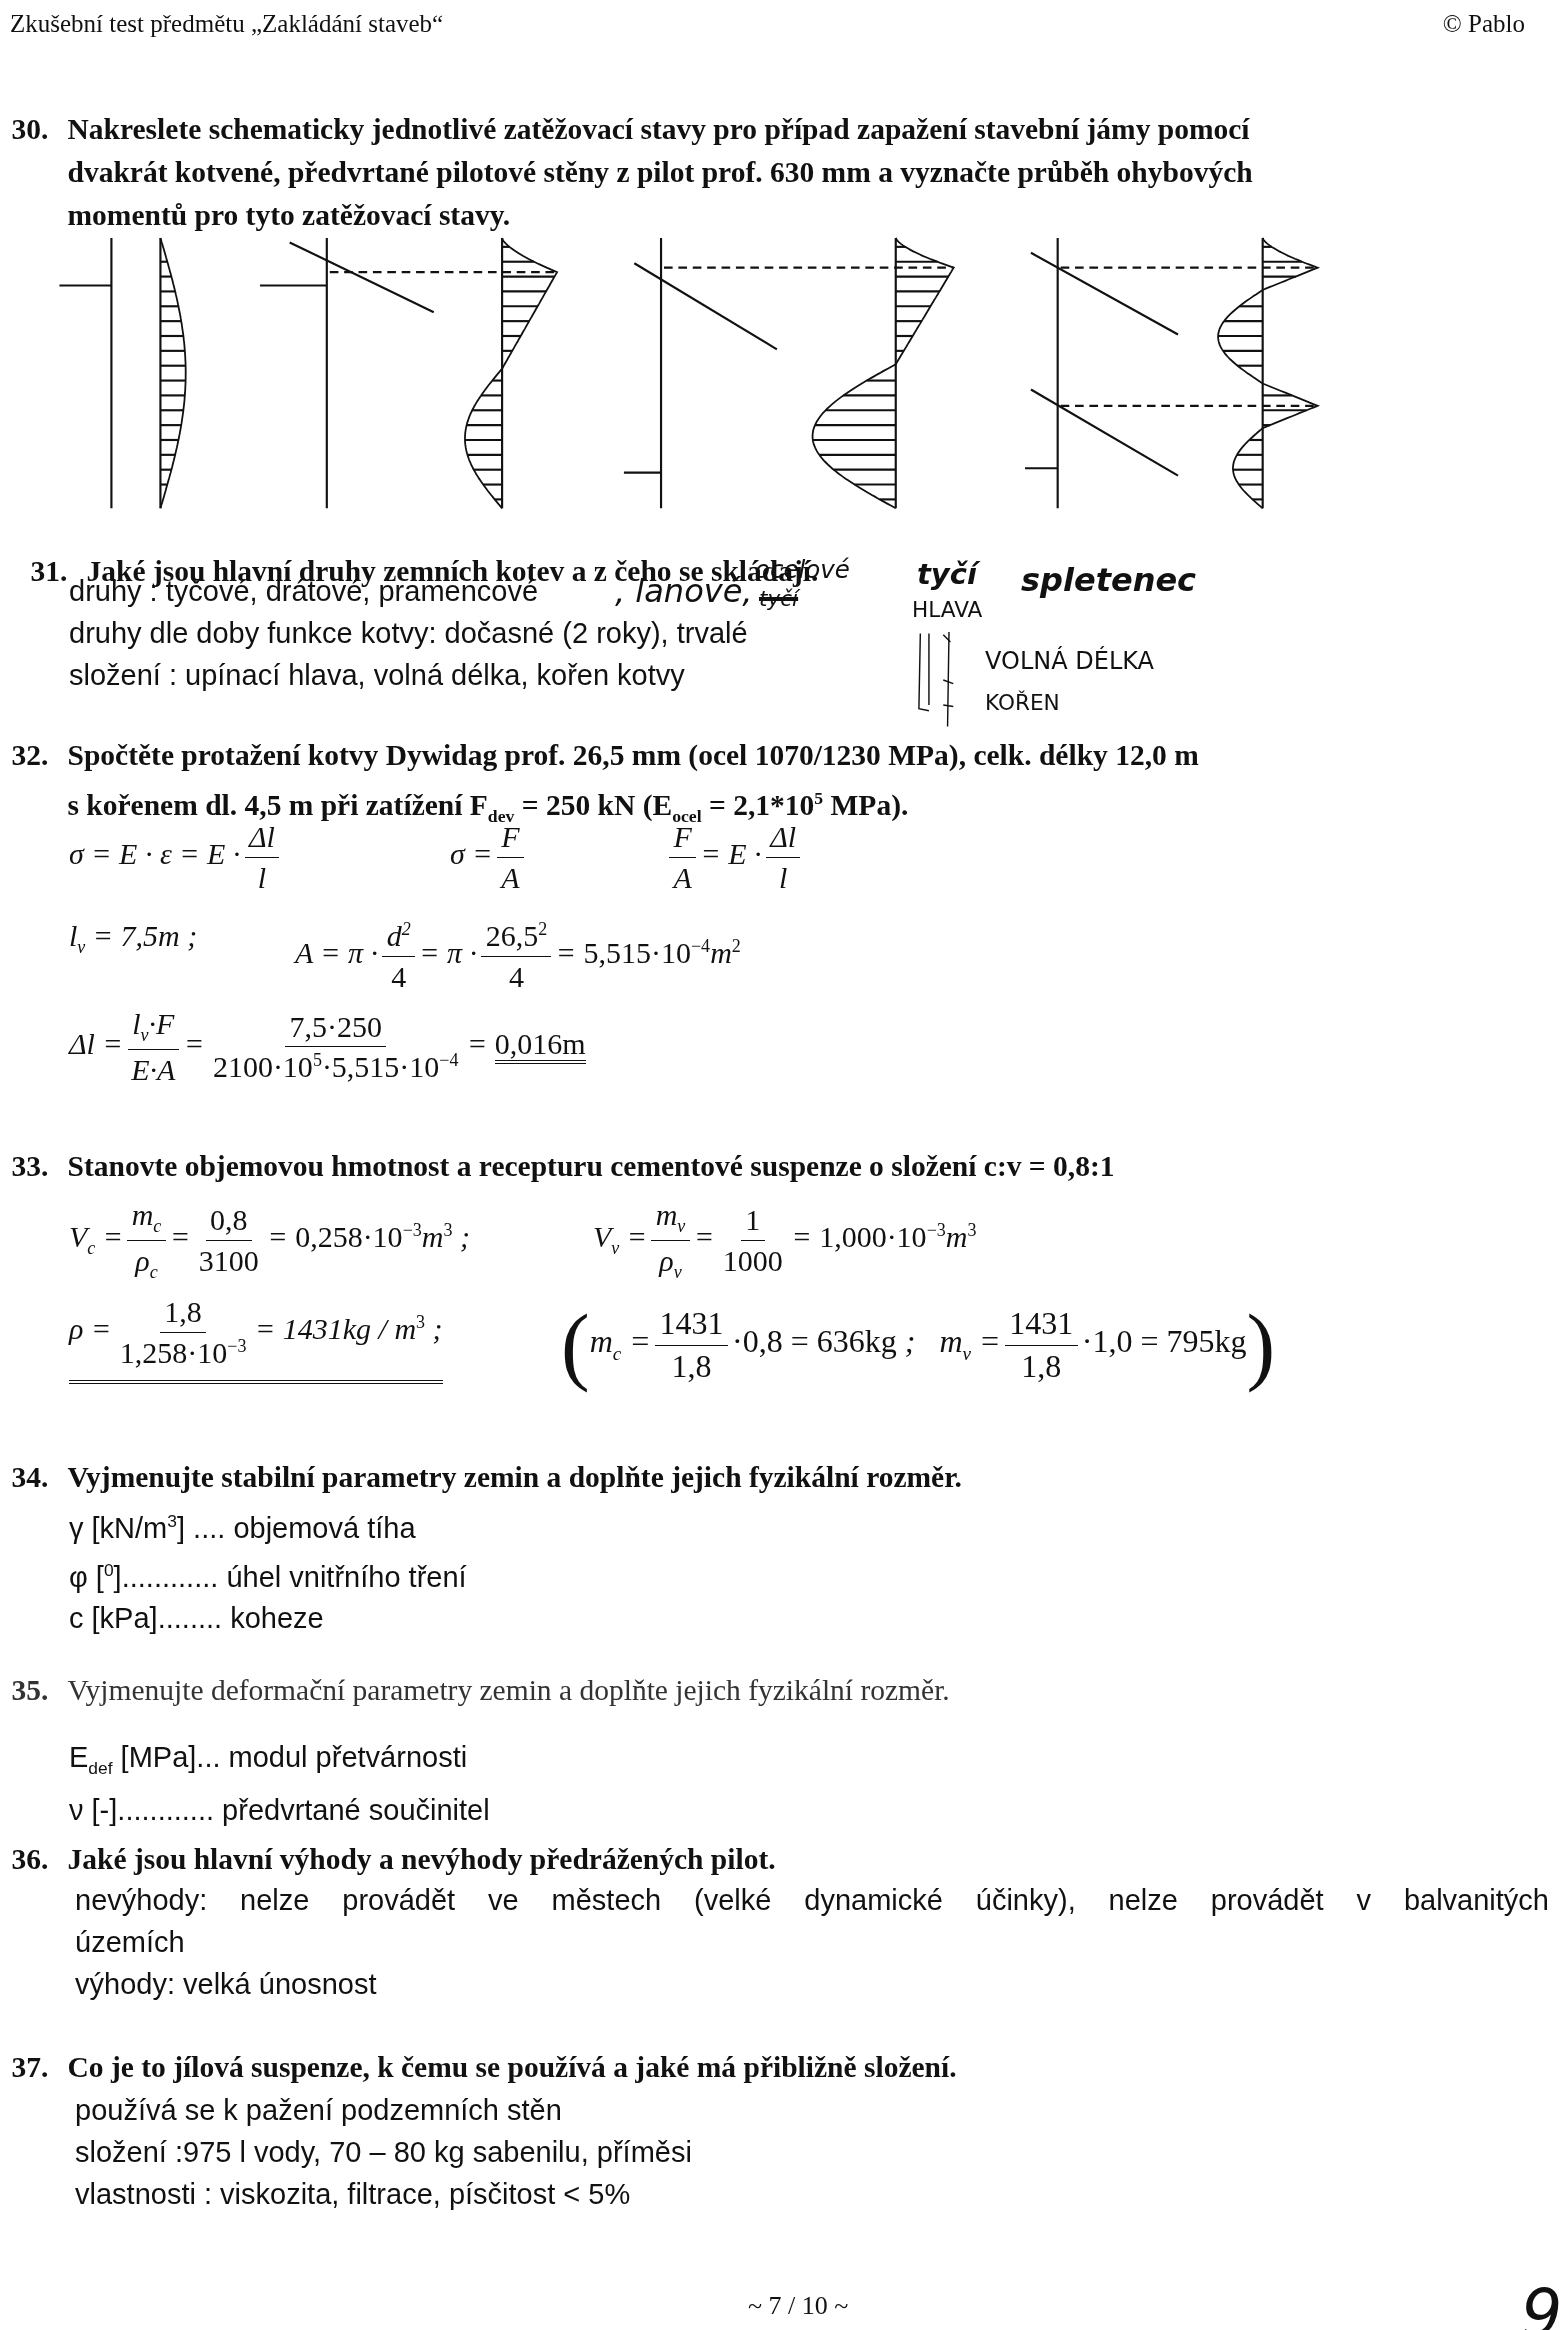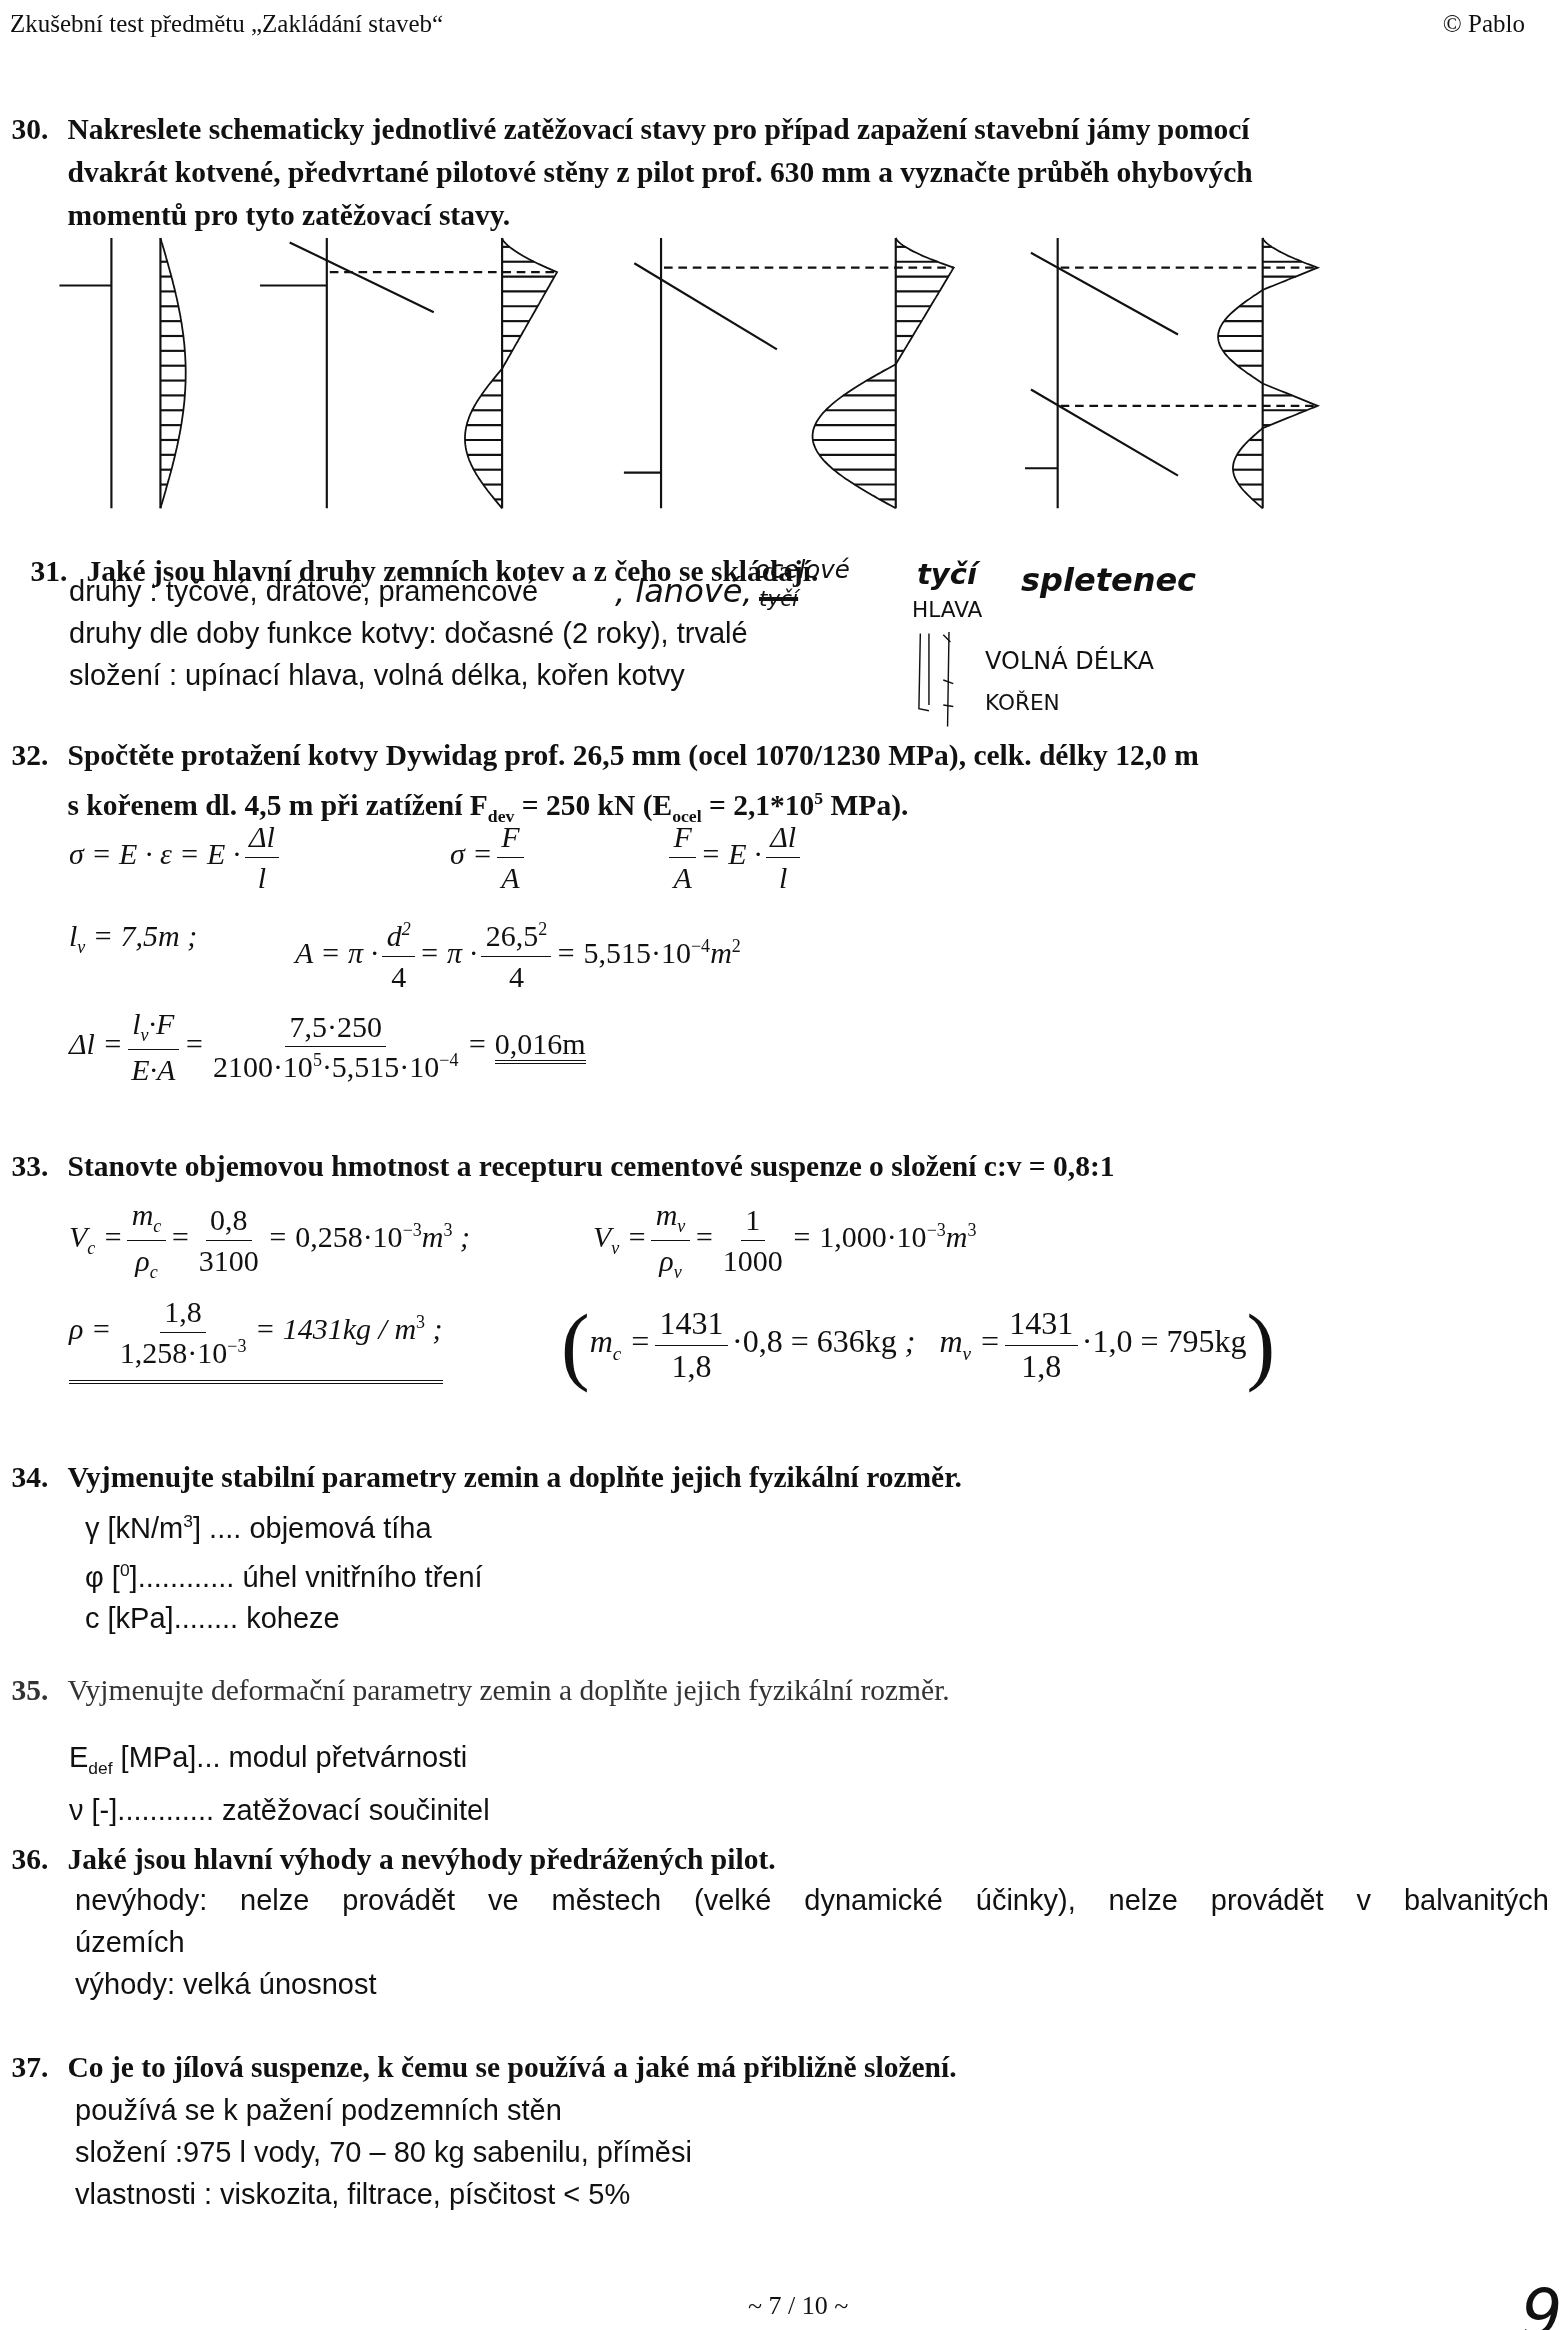--- a/index.html
+++ b/index.html
@@ -234,32 +234,32 @@
       <span class="d up">1,8</span>
     </span><span class="up">·0,8 = 636kg</span> ;&nbsp;&nbsp;&nbsp;<span>m</span><sub>v</sub> =<span class="frac">
       <span class="n up">1431</span>
       <span class="d up">1,8</span>
     </span><span class="up">·1,0 = 795kg</span><span style="font-size:86px; font-style:normal; vertical-align:middle; font-weight:100;">)</span>
 </div>
 
 <div class="abs q" style="left:11.5px; top:1456px;">
   <span class="qnum">34.</span><span>Vyjmenujte stabilní parametry zemin a doplňte jejich fyzikální rozměr.</span>
 </div>
-<div class="abs ans" style="left:85px; top:1500px;">
+<div class="abs ans" style="left:69px; top:1500px;">
   <div><span>γ [kN/m</span><sup>3</sup><span>]</span><span> ....</span> <span>objemová tíha</span></div>
   <div><span>φ [</span><sup>0</sup><span>]</span><span>............</span> <span>úhel vnitřního tření</span></div>
   <div><span>c [kPa]</span><span>........</span> <span>koheze</span></div>
 </div>
 
 <div class="abs q" style="left:11.5px; top:1669px; color:#333;">
   <span class="qnum">35.</span><span style="font-weight:normal;">Vyjmenujte deformační parametry zemin a doplňte jejich fyzikální rozměr.</span>
 </div>
 <div class="abs ans" style="left:69px; top:1712px;margin-top:24px;">
   <div><span>E</span><sub>def</sub><span> [MPa]...</span> <span>modul přetvárnosti</span></div>
-  <div><span>ν [-]</span><span>............</span> <span>zatěžovací součinitel</span></div>
+  <div><span>ν [-]</span><span>............</span> <span>předvrtané součinitel</span></div>
 </div>
 
 <div class="abs q" style="left:11.5px; top:1838px;">
   <span class="qnum">36.</span><span>Jaké jsou hlavní výhody a nevýhody předrážených pilot.</span>
 </div>
 <div class="abs ans" style="left:75px; top:1879px; width:1474px;">
   <div style="text-align:justify; text-align-last:justify;">nevýhody: nelze provádět ve městech (velké dynamické účinky), nelze provádět v balvanitých</div>
   <div>územích</div>
   <div>výhody: velká únosnost</div>
 </div>

